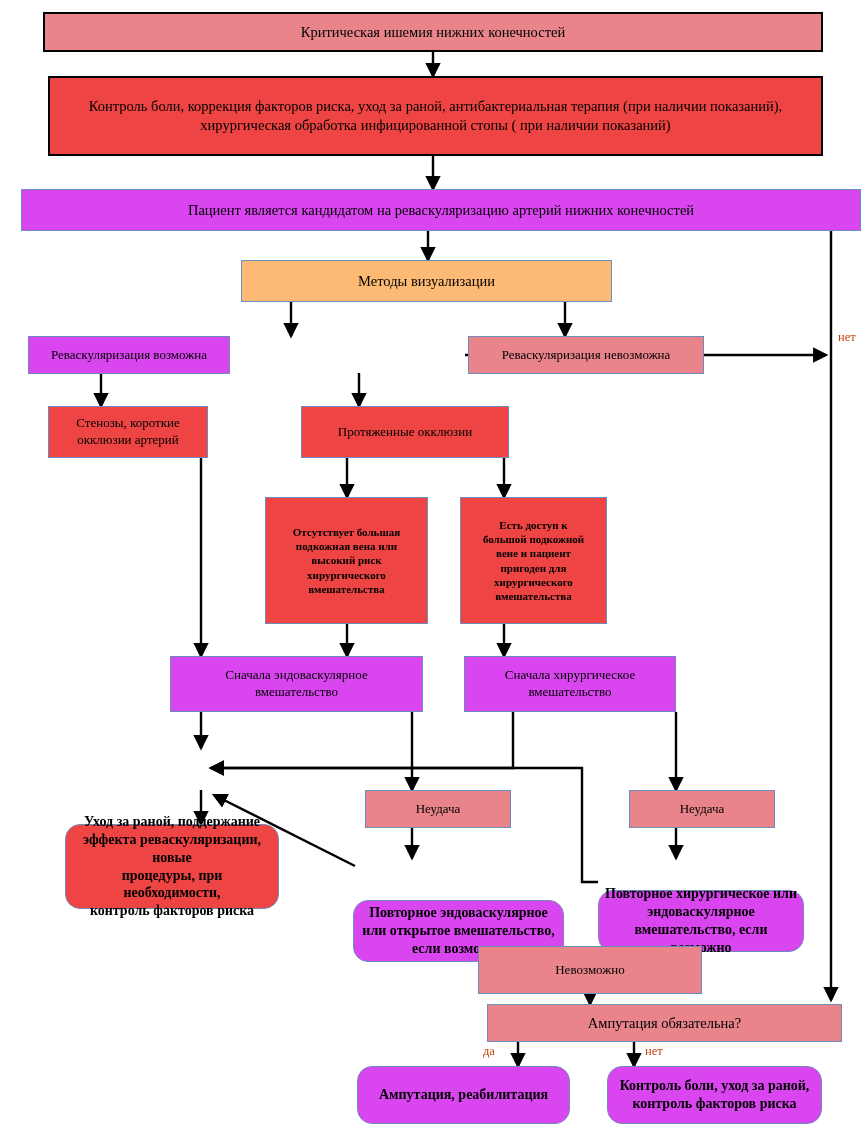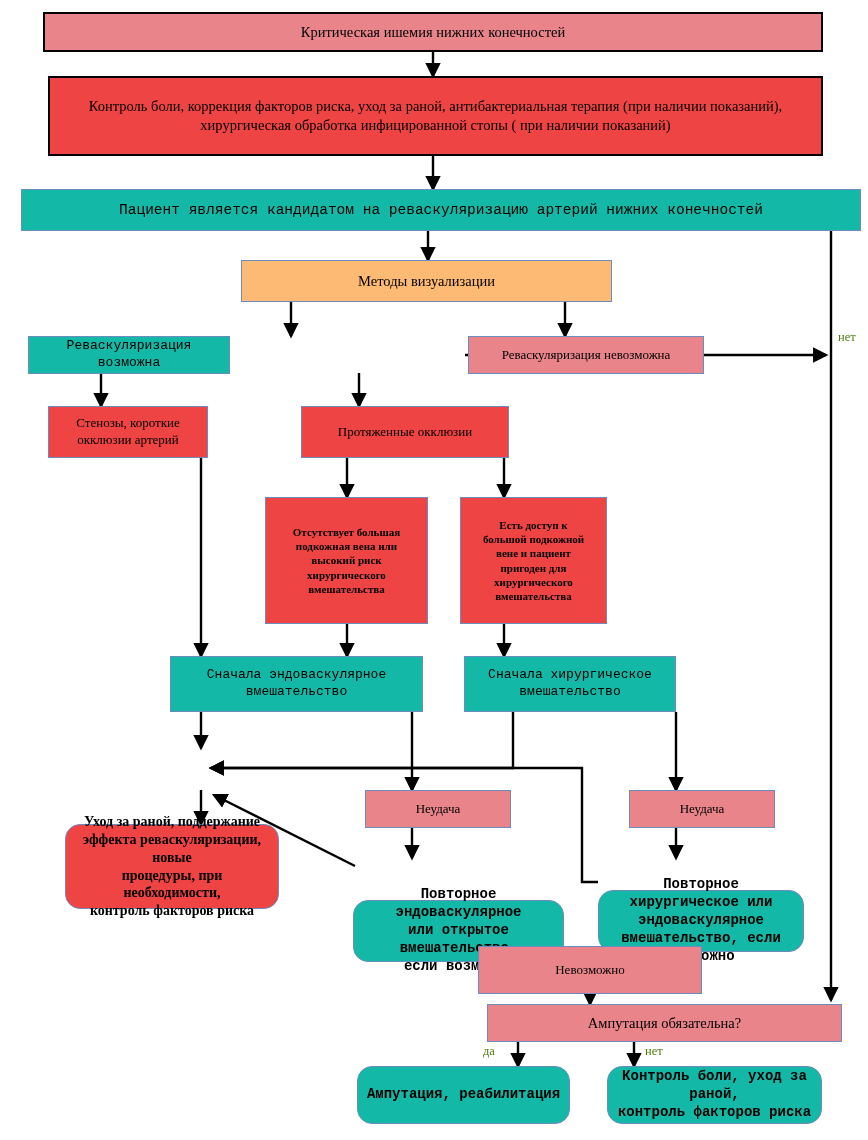--- a/index.html
+++ b/index.html
@@ -23,38 +23,38 @@
     justify-content: center;
     text-align: center;
     color: #000000;
     line-height: 1.28;
     padding: 18px 6px;
     white-space: pre-line;
   }
   
   .fill-red   { background: #e8848a; }
   .fill-blue  { background: #ef4444; }
-  .fill-green { background: #14b8a6; font-family: Liberation Mono, monospace; }
+  .fill-green { background: #d946ef; }
   .fill-orange{ background: #fdba74; }
 
   
   .bd-black { border: 2px solid #000000; }
   .bd-blue  { border: 1px solid #6e8bbd; }
 
   
   .t-lg { font-size: 14.5px; }
   .t-md { font-size: 13px; }
   .t-sm { font-size: 11px; font-weight: bold; font-family: "Liberation Serif","DejaVu Serif",serif; }
   .t-xs { font-size: 14px; font-weight: bold; border-radius: 15px; }
 
   .edge-label {
     position: absolute;
     font-family: "Liberation Serif", "DejaVu Serif", serif;
     font-size: 12.5px;
-    color: #4d7c0f;
+    color: #c2410c;
   }
   #edges {
     position: absolute;
     left: 0; top: 0;
     width: 868px;
     height: 1140px;
     pointer-events: none;
   }
 </style>
 </head>

